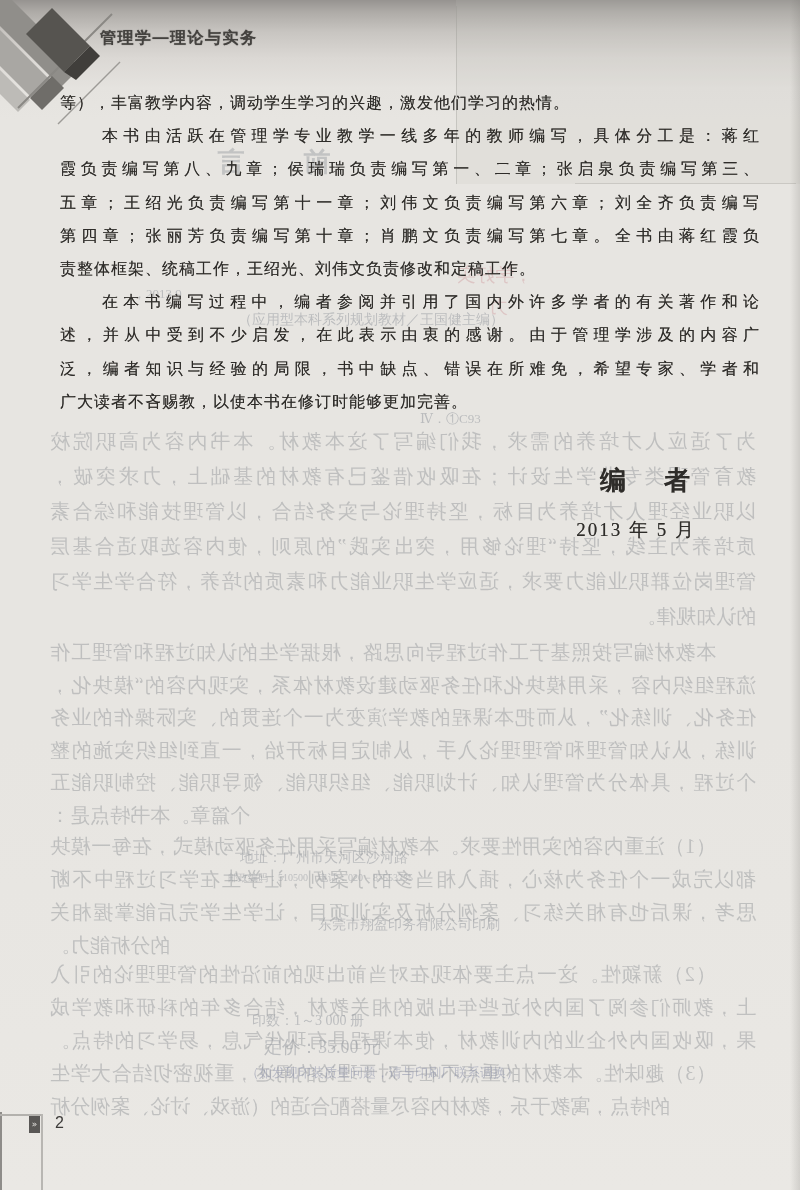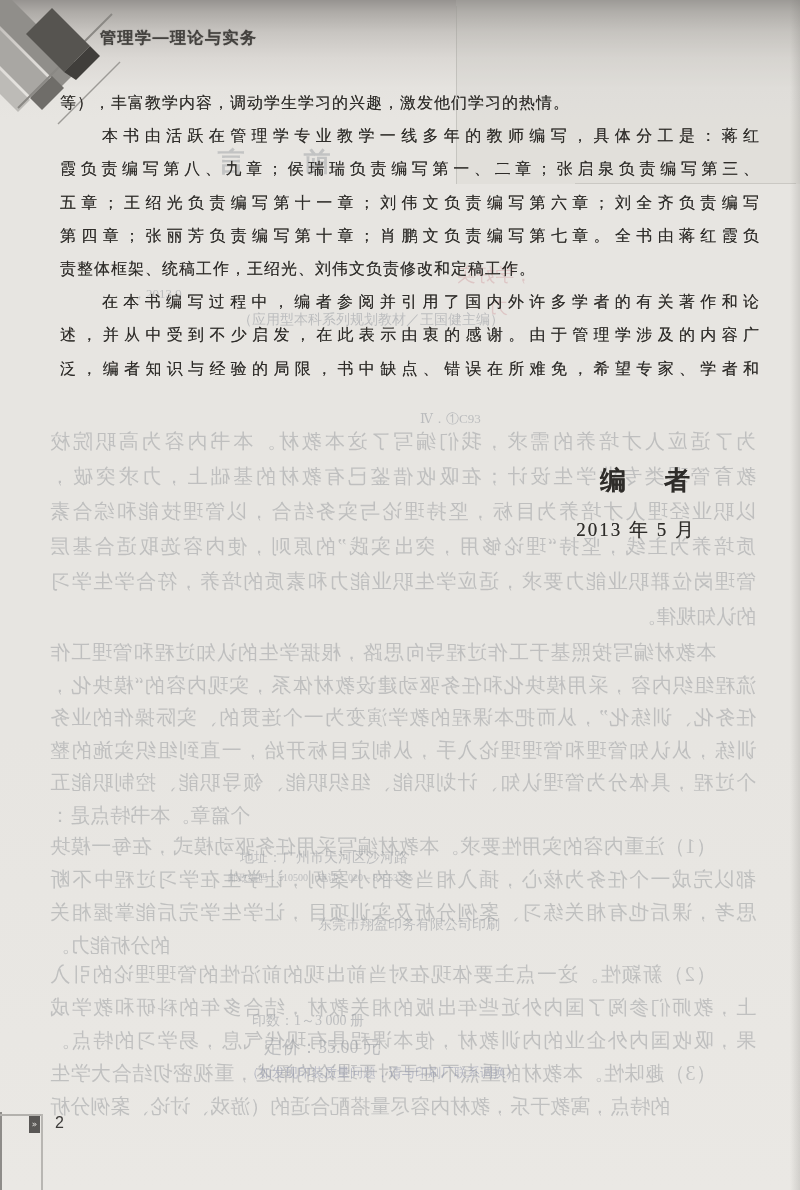--- a/index.html
+++ b/index.html
@@ -123,20 +123,21 @@
   <div class="body-text">
     <div class="bl">等），丰富教学内容，调动学生学习的兴趣，激发他们学习的热情。</div>
     <div class="bl j ind">本书由活跃在管理学专业教学一线多年的教师编写，具体分工是：蒋红</div>
     <div class="bl j">霞负责编写第八、九章；侯瑞瑞负责编写第一、二章；张启泉负责编写第三、</div>
     <div class="bl j">五章；王绍光负责编写第十一章；刘伟文负责编写第六章；刘全齐负责编写</div>
     <div class="bl j">第四章；张丽芳负责编写第十章；肖鹏文负责编写第七章。全书由蒋红霞负</div>
     <div class="bl">责整体框架、统稿工作，王绍光、刘伟文负责修改和定稿工作。</div>
     <div class="bl j ind">在本书编写过程中，编者参阅并引用了国内外许多学者的有关著作和论</div>
     <div class="bl j">述，并从中受到不少启发，在此表示由衷的感谢。由于管理学涉及的内容广</div>
     <div class="bl j">泛，编者知识与经验的局限，书中缺点、错误在所难免，希望专家、学者和</div>
+    <div class="bl">广大读者不吝赐教，以使本书在修订时能够更加完善。</div>
   </div>
 
   <div class="sig-block">
     <div class="sig-name">编　者</div>
     <div class="sig-date">2013 年 5 月</div>
   </div>
 
   <div class="corner-lines-edge"></div>
   <div class="corner-lines-h"></div>
   <div class="corner-lines-v"></div>

